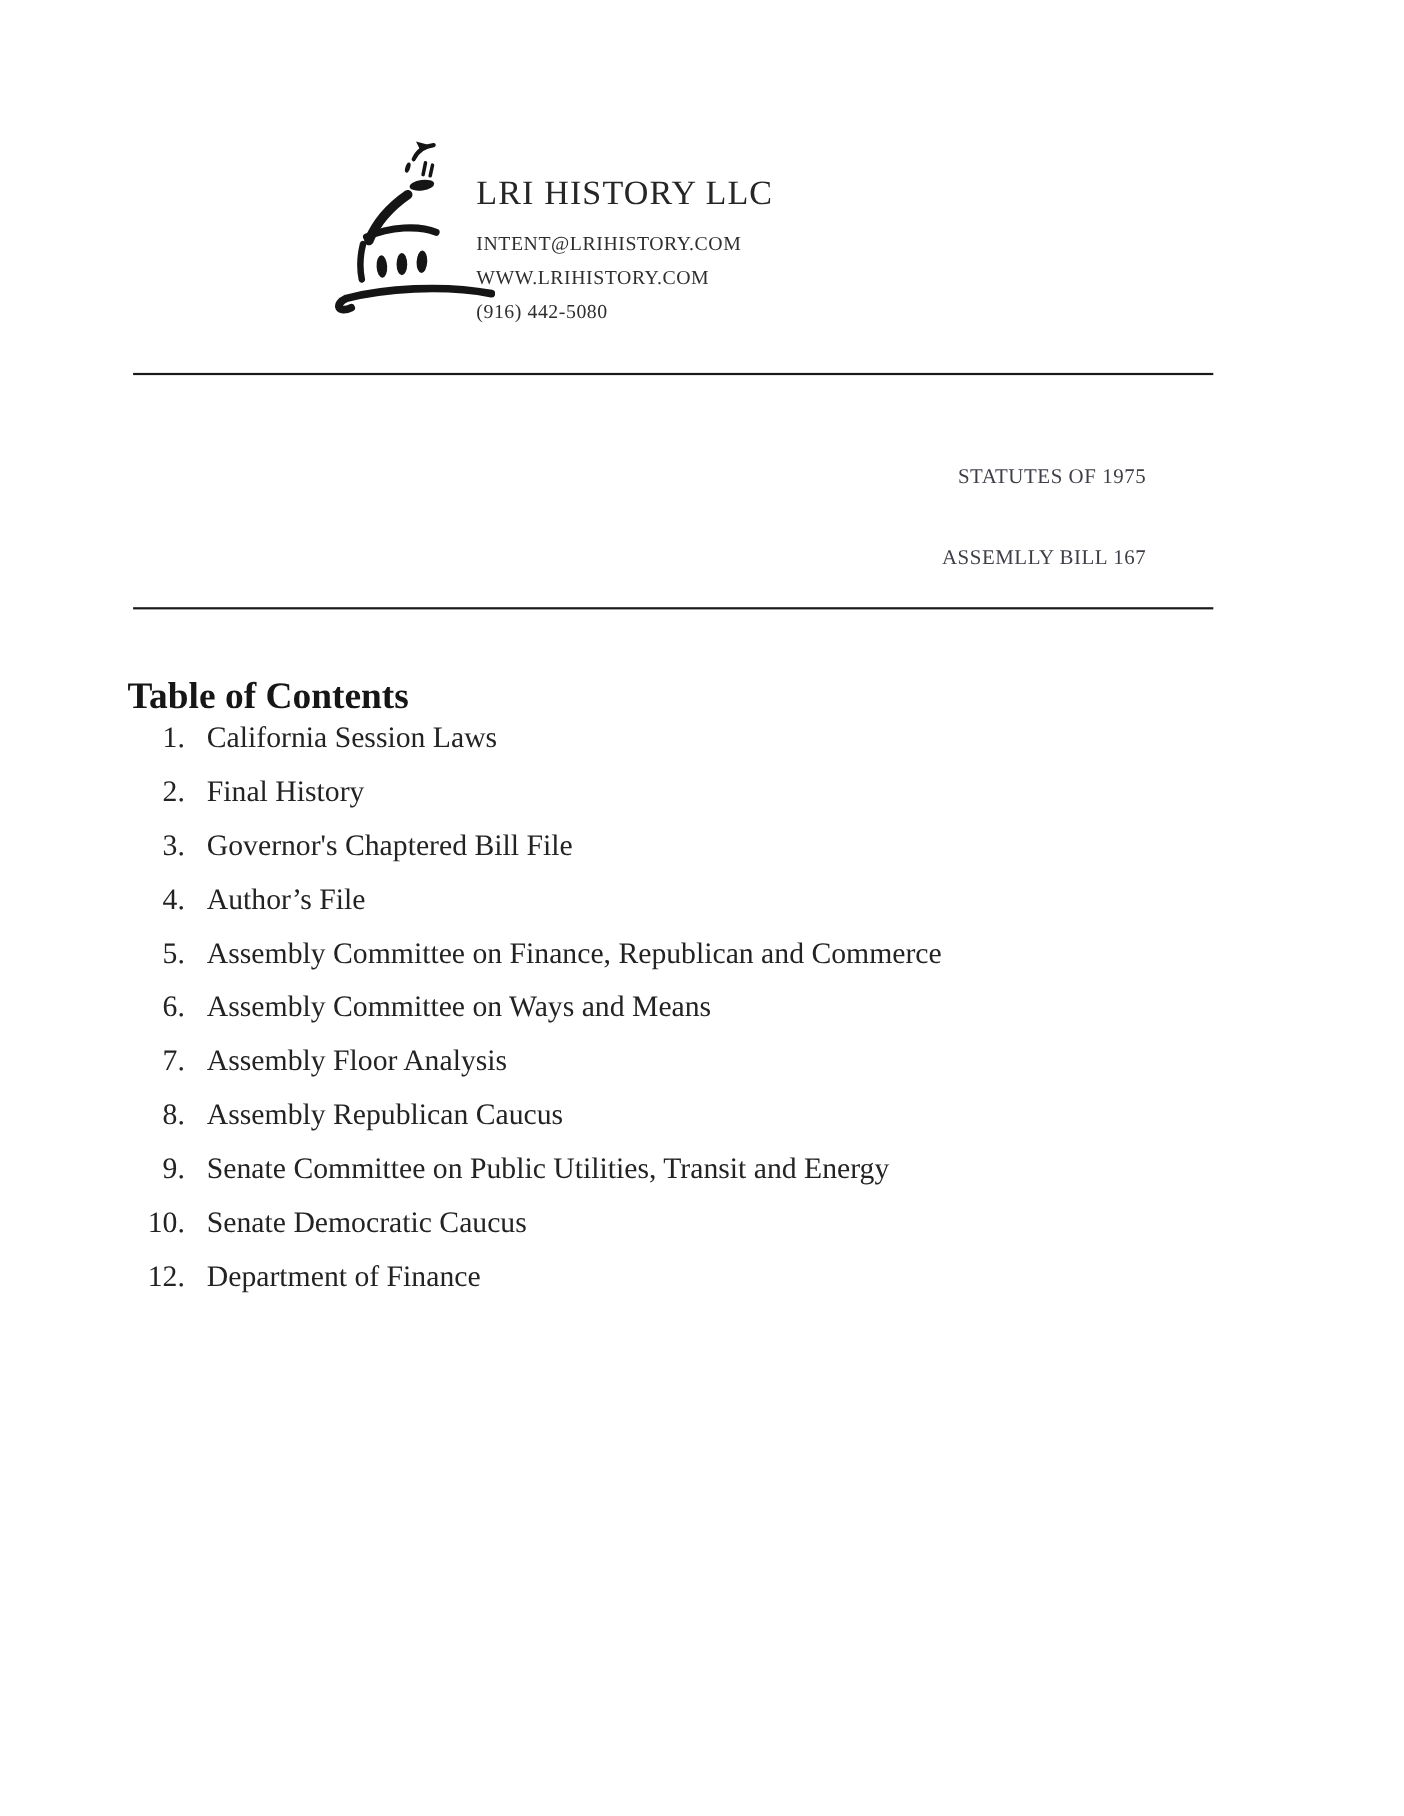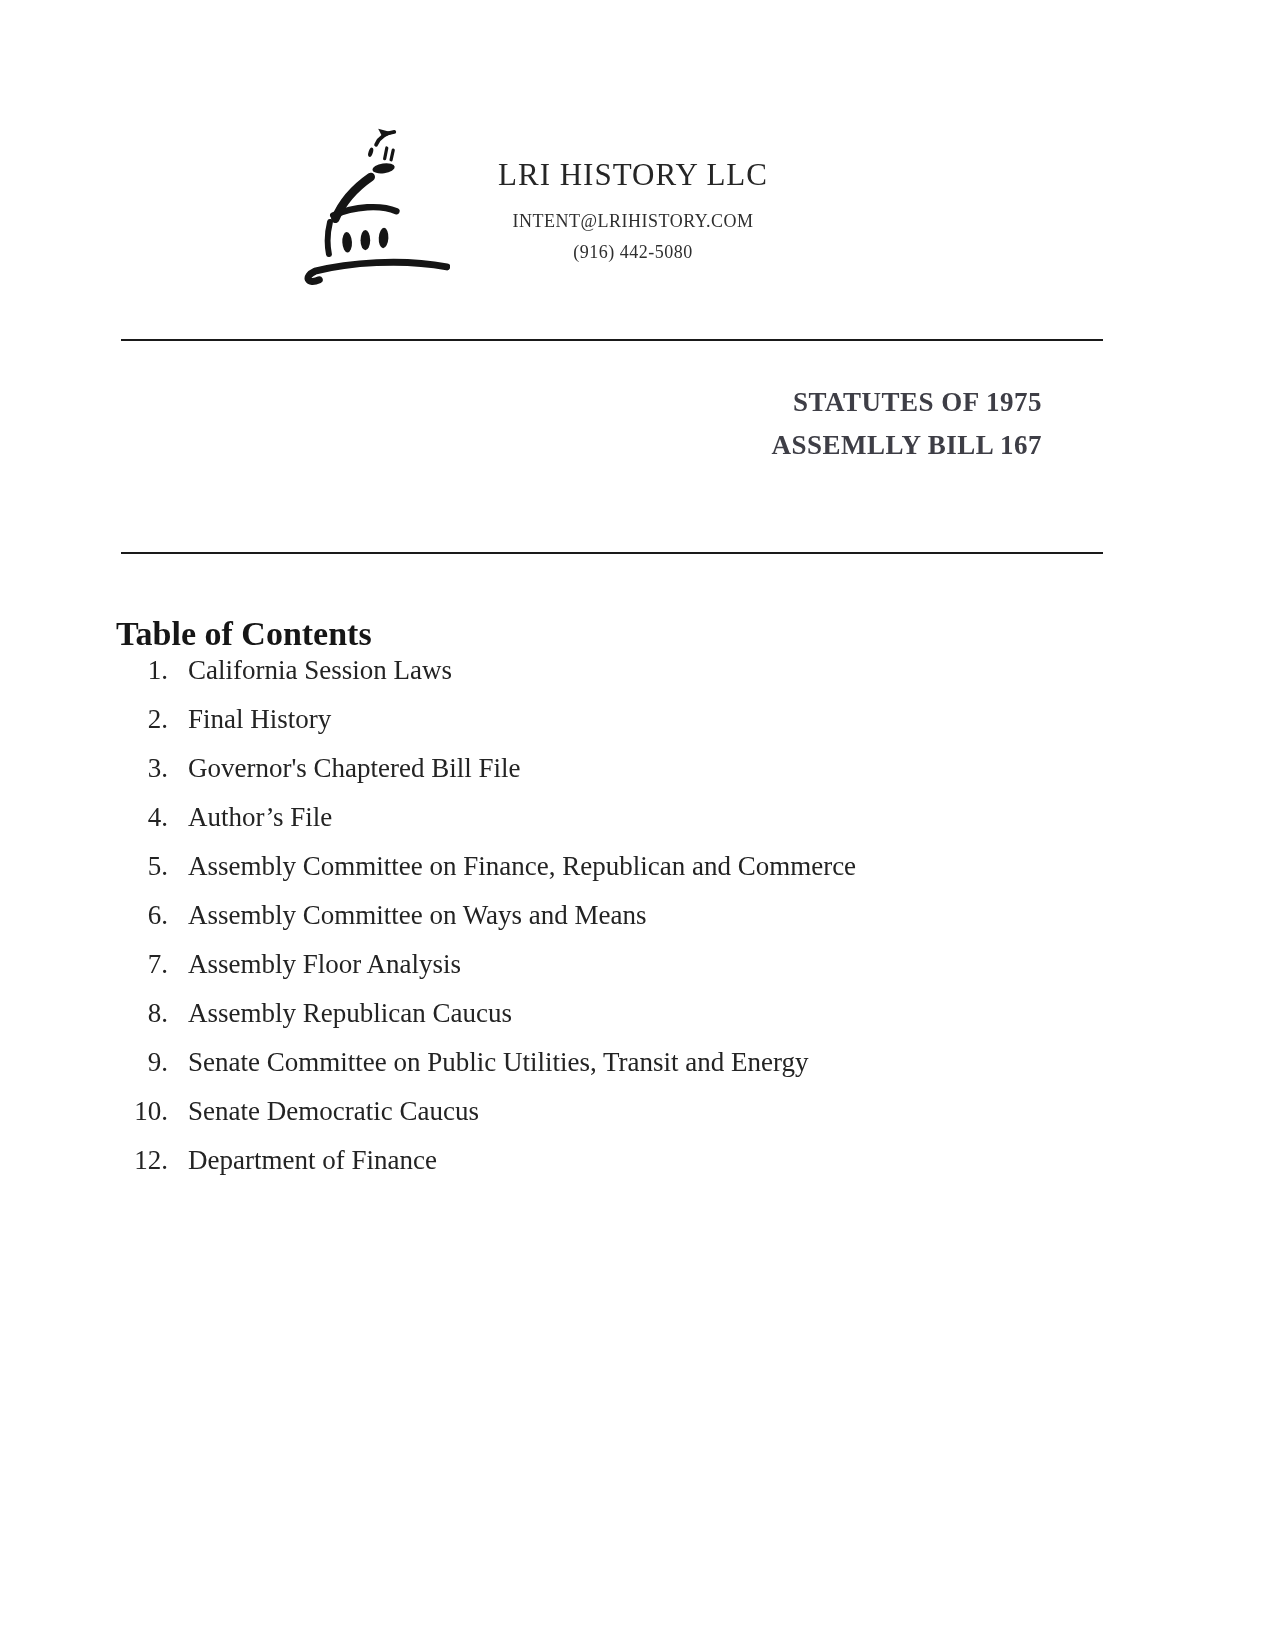--- a/index.html
+++ b/index.html
@@ -22,21 +22,20 @@
     left: 300px;
     top: 123px;
     width: 150px;
     height: 170px;
   }
   .org-block {
     position: absolute;
     left: 433px;
     top: 158px;
     width: 400px;
-    text-align: center;
   }
   .org-name {
     font-size: 31px;
     line-height: 34px;
     letter-spacing: 1px;
     color: #262626;
     white-space: nowrap;
   }
   .org-contact {
     margin-top: 14px;
@@ -61,26 +60,27 @@
   .rule-bottom { top: 552px; }
 
   
   .ref-block {
     position: absolute;
     right: 234px;
     top: 381px;
     text-align: right;
   }
   .ref-line {
-    font-size: 27px;
+    font-size: 19px;
     line-height: 43px;
-    font-weight: bold;
+    font-weight: normal;
     letter-spacing: 0.5px;
     color: #3e3e46;
     white-space: pre;
+    margin-top: 31px;
   }
 
   
   .toc-title {
     position: absolute;
     left: 116px;
     top: 615px;
     font-size: 34px;
     line-height: 38px;
     font-weight: bold;
@@ -135,20 +135,21 @@
     <ellipse cx="61" cy="105" rx="4.5" ry="9.5" fill="#151515"></ellipse>
     <ellipse cx="78" cy="103" rx="4.5" ry="9.5" transform="rotate(3 78 103)" fill="#151515"></ellipse>
 
     <path d="M18 142 C7 147, 3 139, 14 134 C45 126, 95 122, 137 130" stroke="#151515" stroke-width="6.5" stroke-linecap="round"></path>
   </svg>
 
   <div class="org-block">
     <div class="org-name">LRI HISTORY LLC</div>
     <div class="org-contact">
       <div class="org-contact-line">INTENT@LRIHISTORY.COM</div>
+      <div class="org-contact-line">WWW.LRIHISTORY.COM</div>
       <div class="org-contact-line">(916) 442-5080</div>
     </div>
   </div>
 
   <div class="rule rule-top"></div>
   <div class="rule rule-bottom"></div>
 
   <div class="ref-block">
     <div class="ref-line">STATUTES OF 1975</div>
     <div class="ref-line">ASSEMLLY BILL 167</div>

